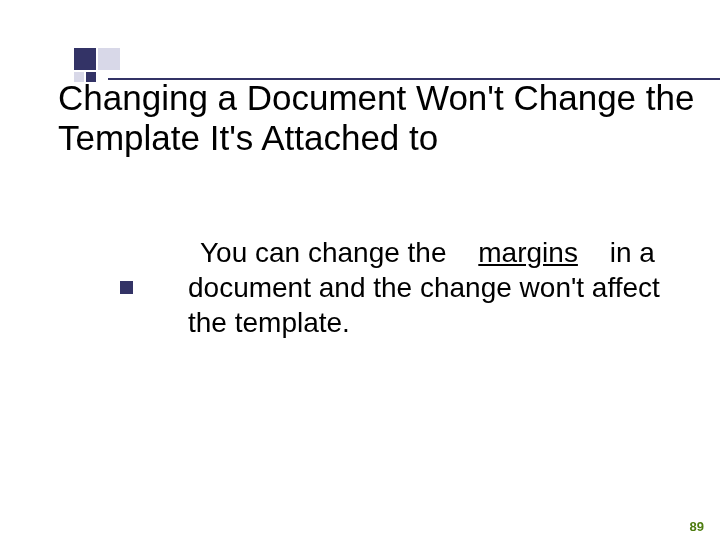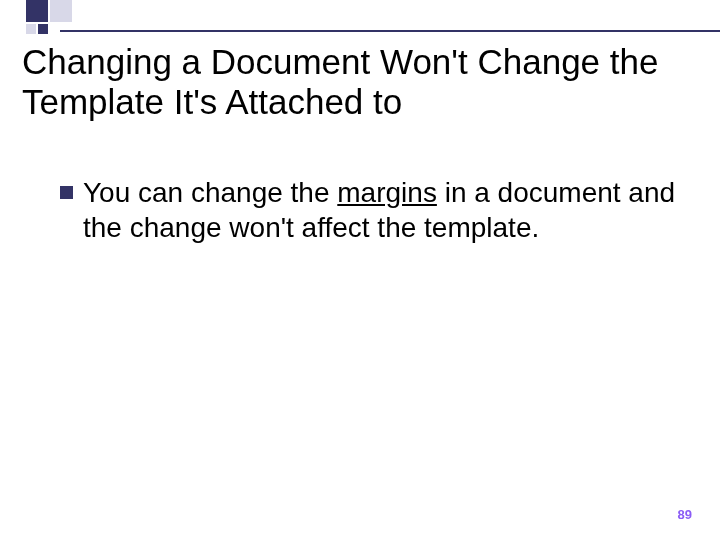--- a/index.html
+++ b/index.html
@@ -1,15 +1,15 @@
 <!DOCTYPE html>
 <html><head>
 <meta charset="utf-8">
 <style>
-  * { margin: 0; padding: 0; box-sizing: border-box; }
+  * { margin: 12px; padding: 0; box-sizing: border-box; }
   body {
     width: 720px;
     height: 540px;
     background: #ffffff;
     font-family: Arial, Helvetica, sans-serif;
     position: relative;
     overflow: hidden;
   }
   .decoration {
     position: absolute;
@@ -45,22 +45,23 @@
     line-height: 1.15;
   }
   .content {
     position: absolute;
     top: 175px;
     left: 60px;
     right: 40px;
   }
   .bullet-item {
     display: flex;
-    align-items: flex-start;
+    align-items: center;
     margin-bottom: 4px;
+    gap: 33px;
   }
   .bullet {
     width: 13px;
     height: 13px;
     background: #333366;
     flex-shrink: 0;
     margin-top: 11px;
     margin-right: 10px;
   }
   .bullet-text {
@@ -70,21 +71,21 @@
   }
   .underline {
     text-decoration: underline;
   }
   .pagenum {
     position: absolute;
     bottom: 18px;
     right: 28px;
     font-size: 13px;
     font-weight: bold;
-    color: #8b5cf6;
+    color: #4d7c0f;
   }
 </style>
 </head>
 <body>
 
 <div class="decoration">
   <div class="sq sq1"></div>
   <div class="sq sq2"></div>
   <div class="sq sq3"></div>
   <div class="sq sq4"></div>

